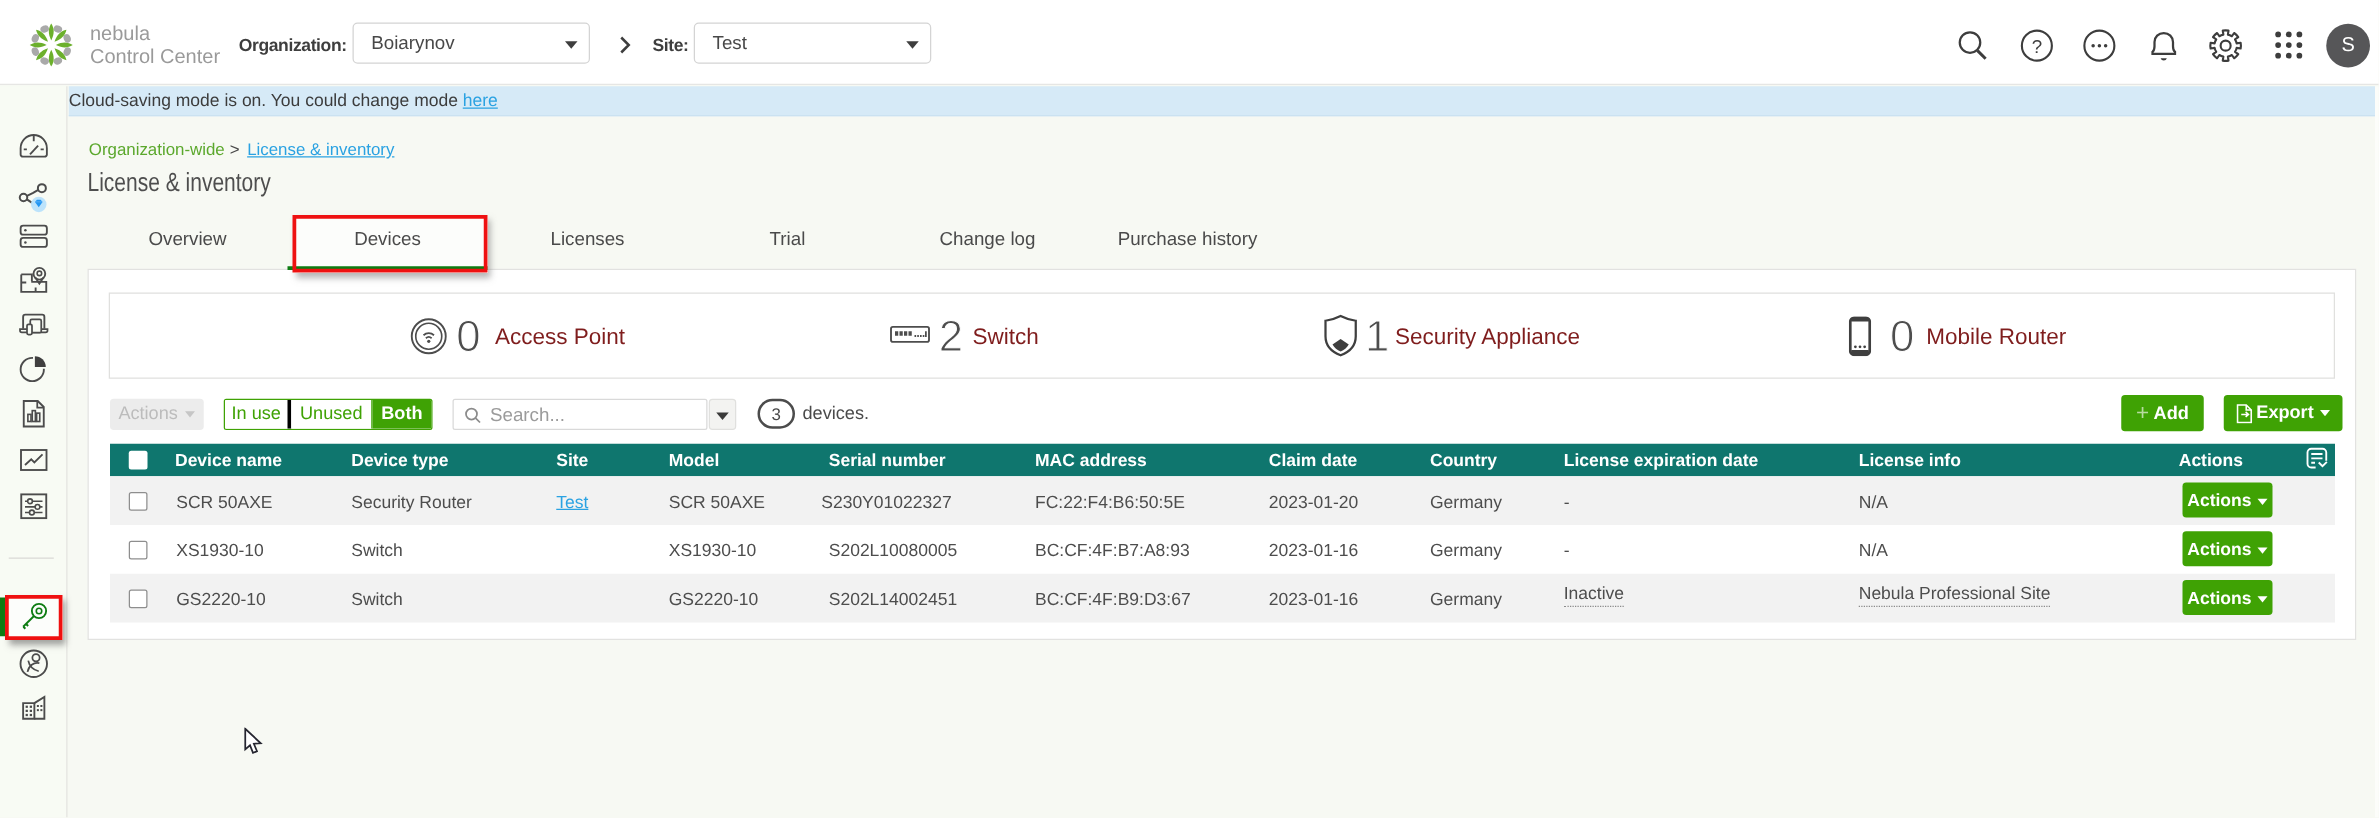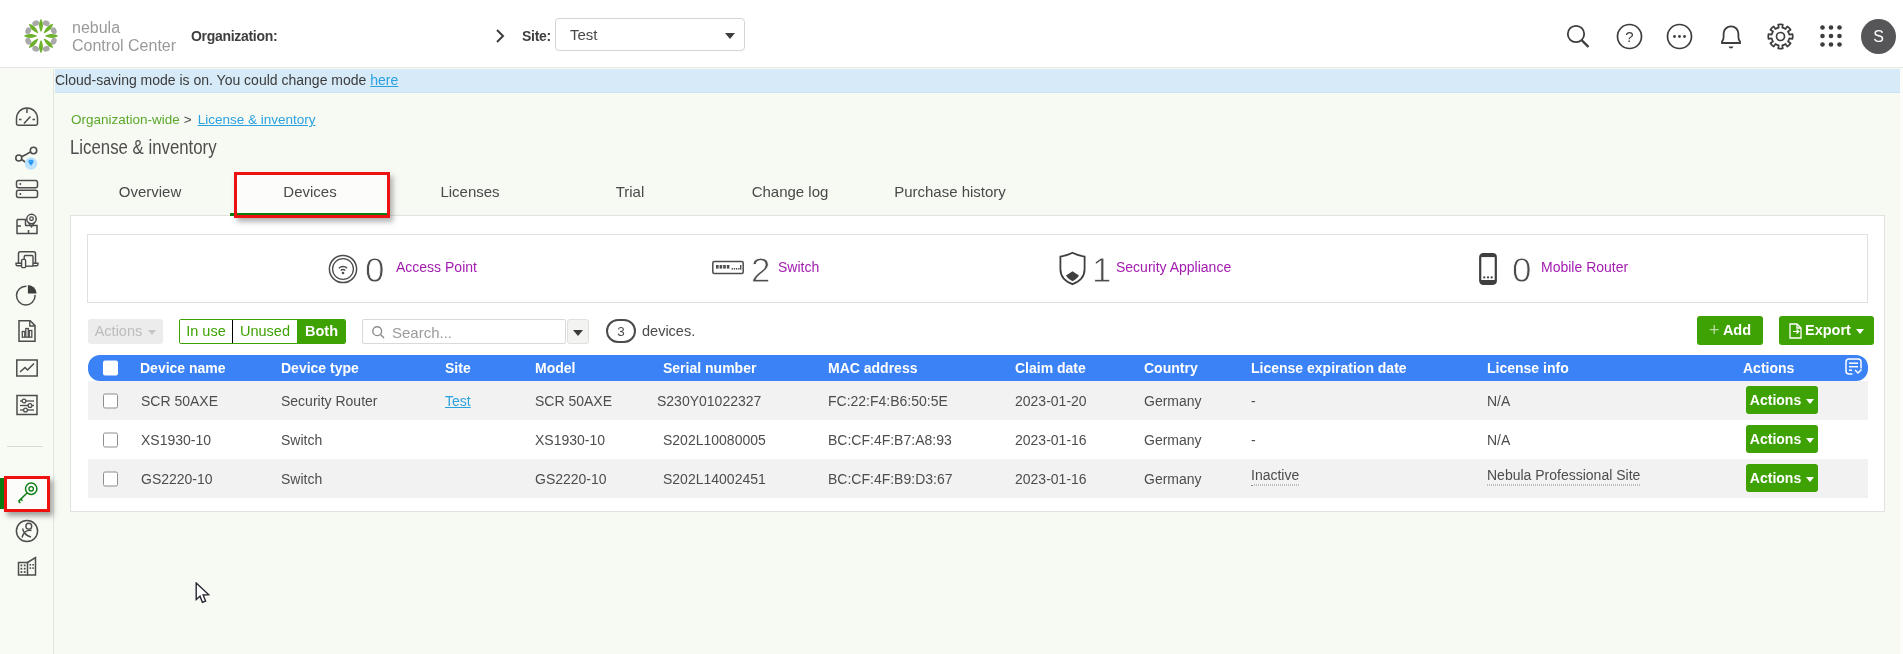--- a/index.html
+++ b/index.html
@@ -35,36 +35,36 @@
 
 
 .tab { position:absolute; top:180px; width:160px; height:34px; text-align:center; font-size:15px; color:#4a4a4a; line-height:24px; }
 #tab-underline { position:absolute; left:230px; top:213px; width:160px; height:3px; background:#0d7c12; z-index:2; }
 #tab-redbox { position:absolute; left:234px; top:172px; width:156px; height:46px; border:3px solid #ee1111; box-shadow:3px 4px 5px rgba(110,110,110,.5); z-index:3; background:transparent; }
 
 
 #panel { position:absolute; left:70px; top:215px; width:1815px; height:297px; background:#fff; border:1px solid #e2e2e0; }
 #statsbox { position:absolute; left:87px; top:234px; width:1781px; height:69px; border:1px solid #e0e0de; background:#fff; }
 .stat-num { position:absolute; top:250px; font-size:35px; font-weight:400; color:#4d4d4d; -webkit-text-stroke:0.8px #fff; }
-.stat-lbl { position:absolute; top:259px; font-size:14px; color:#a21caf; }
+.stat-lbl { position:absolute; top:259px; font-size:18px; color:#7f1d1d; }
 
 
 #btn-actions-dis { position:absolute; left:88px; top:319px; width:75px; height:25px; background:#ececec; border-radius:3px; color:#bcbcbc; font-size:14.5px; text-align:center; line-height:25px; }
 #toggle { position:absolute; left:179px; top:319px; height:25px; border:1px solid #3fa204; border-radius:2px; display:flex; overflow:hidden; }
 #toggle .seg { height:100%; line-height:23px; text-align:center; font-size:14.5px; color:#3fa204; background:#fff; }
 #toggle .seg.sel { background:#3fa204; color:#fff; font-weight:bold; }
 #searchbox { position:absolute; left:362px; top:319px; width:204px; height:25px; background:#fff; border:1px solid #d9d9d9; border-radius:2px; }
 #searchdd { position:absolute; left:567px; top:319px; width:22px; height:25px; background:#f3f3f1; border:1px solid #e0e0de; border-radius:3px; }
 #searchdd:after { content:""; position:absolute; left:5px; top:10px; width:0; height:0; border-left:5px solid transparent; border-right:5px solid transparent; border-top:6px solid #3a3a3a; }
 #count-oval { position:absolute; left:606px; top:319px; width:30px; height:24px; border:2px solid #4c4c4c; border-radius:12px; text-align:center; font-size:13.5px; line-height:21px; color:#4a4a4a; }
 #count-lbl { position:absolute; left:642px; top:323px; font-size:14.5px; color:#4a4a4a; }
 .greenbtn { position:absolute; top:316px; height:29px; background:#3fa204; border-radius:3px; color:#fff; font-size:14.5px; font-weight:bold; text-align:center; line-height:29px; }
 
 
-#thead { position:absolute; left:88px; top:355px; width:1780px; height:26px; background:#3b82f6; color:#fff; font-size:14px; font-weight:bold;border-radius:12px; }
+#thead { position:absolute; left:88px; top:355px; width:1780px; height:26px; background:#0f766e; color:#fff; font-size:14px; font-weight:bold; }
 .trow { position:absolute; left:88px; width:1780px; height:39px; font-size:14px; color:#4d4d4d; }
 .trow.odd { background:#f2f2f2; }
 .trow.even { background:#fff; }
 .cell { position:absolute; top:50%; transform:translateY(-50%); white-space:nowrap; }
 .cb { position:absolute; left:15px; width:15px; height:15px; background:#fff; border:1px solid #8e8e8e; border-radius:2px; top:50%; transform:translateY(-50%); }
 #thead .cb { border:none; }
 .rowbtn { position:absolute; left:1658px; top:5px; width:72px; height:28px; background:#3fa204; border-radius:3px; color:#fff; font-weight:bold; font-size:14px; text-align:center; line-height:28px; }
 .caret-w { display:inline-block; width:0; height:0; border-left:4.5px solid transparent; border-right:4.5px solid transparent; border-top:5px solid #fff; margin-left:5px; vertical-align:1px; }
 .dotted { border-bottom:1px dotted #8a8a8a; padding-bottom:2px; }
 a.sitelink { color:#2aa2e2; text-decoration:underline; }
@@ -125,20 +125,21 @@
       <g transform="rotate(270 19 19)">
           <path d="M19 1.8 C21.4 5.6 21.8 9.8 19 15.3 C16.2 9.8 16.6 5.6 19 1.8 Z"></path>
         </g>
       <g transform="rotate(315 19 19)">
           <path d="M19 1.8 C21.4 5.6 21.8 9.8 19 15.3 C16.2 9.8 16.6 5.6 19 1.8 Z"></path>
         </g>
     </g>
   </svg>
   <div id="brand-name">nebula<br>Control Center</div>
   <span class="hdr-label abs" style="left:191px; top:28px;">Organization:</span>
+  <div class="hdr-dd" style="left:282px; top:18px; width:190px;">Boiarynov<span class="caret"></span></div>
   <svg class="abs" style="left:492px; top:28px;" width="16" height="16" viewBox="0 0 16 16">
       <path d="M5 2 L11 8 L5 14" fill="none" stroke="#3e3e3e" stroke-width="2"></path>
     </svg>
   <span class="hdr-label abs" style="left:522px; top:28px;">Site:</span>
   <div class="hdr-dd" style="left:555px; top:18px; width:190px;">Test<span class="caret"></span></div>
 
   <svg class="hicon" style="left:1564px;" width="28" height="28" viewBox="0 0 28 28">
       <circle cx="12" cy="11" r="8.2" fill="none" stroke="#3d3d3d" stroke-width="1.8"></circle>
       <line x1="18" y1="17.5" x2="24.5" y2="24" stroke="#3d3d3d" stroke-width="2.4"></line>
     </svg>
@@ -350,21 +351,21 @@
         <circle cx="9" cy="24.4" r="1.1"></circle>
         <circle cx="12.7" cy="24.4" r="1.1"></circle>
       </g>
   </svg>
   <span class="stat-num" style="left:1512px;">0</span>
   <span class="stat-lbl" style="left:1541px;">Mobile Router</span>
 </div>
 
 <div id="btn-actions-dis">Actions <span style="display:inline-block;width:0;height:0;border-left:4.5px solid transparent;border-right:4.5px solid transparent;border-top:5px solid #c6c6c6;margin-left:2px;vertical-align:1px;"></span></div>
 <div id="toggle">
-  <div class="seg" style="width:53px; border-right:1px solid #000000;">In use</div>
+  <div class="seg" style="width:53px; border-right:3px solid #000000;">In use</div>
   <div class="seg" style="width:65px; border-right:1px solid #3fa204;">Unused</div>
   <div class="seg sel" style="width:47px;">Both</div>
 </div>
 <div id="searchbox">
   <svg class="abs" style="left:8px; top:5px;" width="15" height="15" viewBox="0 0 15 15">
       <circle cx="6.2" cy="6.2" r="4.4" fill="none" stroke="#8b8b8b" stroke-width="1.4"></circle>
       <line x1="9.5" y1="9.5" x2="13" y2="13" stroke="#8b8b8b" stroke-width="1.4"></line>
     </svg>
   <span style="position:absolute; left:29px; top:4px; font-size:15px; color:#9b9b9b;">Search...</span>
 </div>

